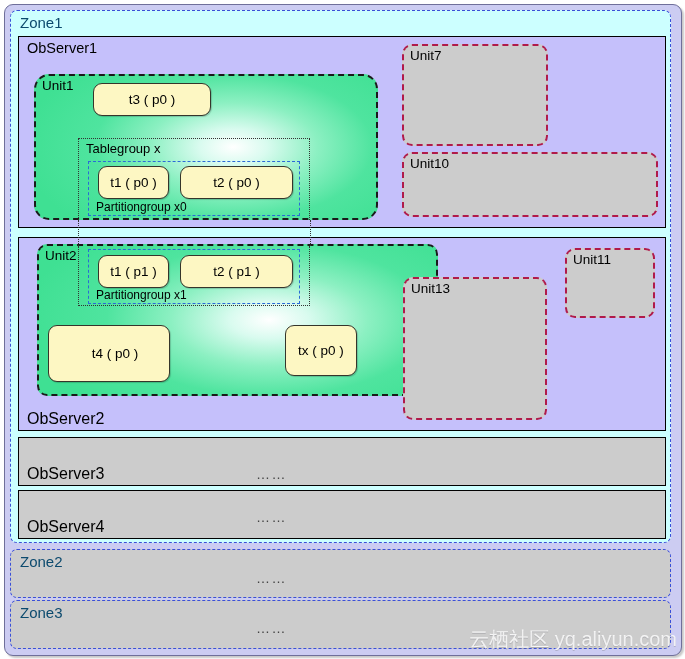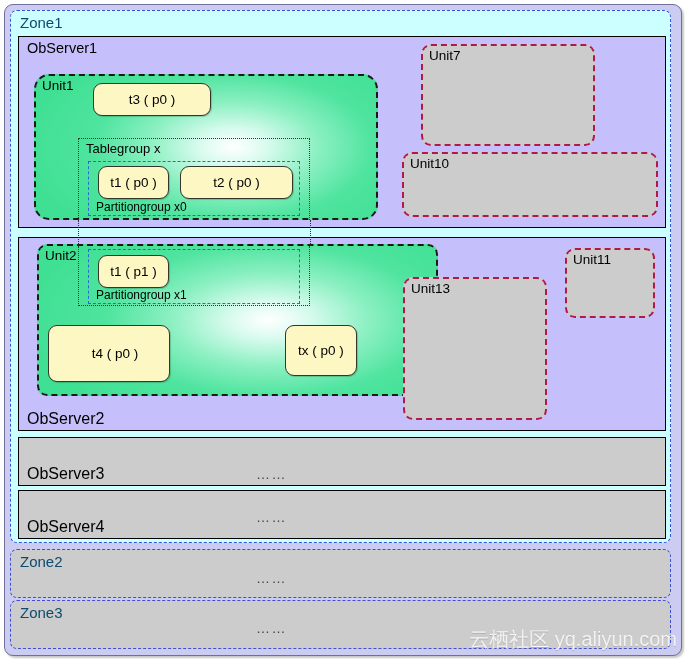--- a/index.html
+++ b/index.html
@@ -181,21 +181,21 @@
   <div class="abs tablegroup tg-open-bottom" style="left:78px; top:138px; width:232px; height:82px;">
     <span class="tablegroup-label">Tablegroup x</span>
   </div>
 
   <div class="abs partitiongroup" style="left:88px; top:161px; width:212px; height:55px;">
     <span class="partitiongroup-label">Partitiongroup x0</span>
   </div>
   <div class="abs tbox" style="left:98px; top:166px; width:71px; height:33px;">t1 ( p0 )</div>
   <div class="abs tbox" style="left:180px; top:166px; width:113px; height:33px;">t2 ( p0 )</div>
 
-  <div class="abs unit-idle" style="left:421px; top:44px; width:174px; height:102px;">
+  <div class="abs unit-idle" style="left:402px; top:44px; width:146px; height:102px;">
     <span class="unit-label">Unit7</span>
   </div>
 
   <div class="abs unit-idle" style="left:402px; top:152px; width:256px; height:65px;">
     <span class="unit-label">Unit10</span>
   </div>
 
   <div class="abs observer" style="left:18px; top:237px; width:648px; height:194px;">
     <span class="observer-label-bottom">ObServer2</span>
   </div>
@@ -206,20 +206,21 @@
 
   <div class="abs tg-vline" style="left:78px; top:220px; height:26px;"></div>
   <div class="abs tg-vline" style="left:310px; top:220px; height:26px;"></div>
 
   <div class="abs tablegroup tg-open-top" style="left:78px; top:246px; width:232px; height:60px;"></div>
 
   <div class="abs partitiongroup" style="left:88px; top:249px; width:212px; height:55px;">
     <span class="partitiongroup-label">Partitiongroup x1</span>
   </div>
   <div class="abs tbox" style="left:98px; top:255px; width:71px; height:33px;">t1 ( p1 )</div>
+  <div class="abs tbox" style="left:180px; top:255px; width:113px; height:33px;">t2 ( p1 )</div>
 
   <div class="abs tbox" style="left:48px; top:325px; width:122px; height:57px;padding-left:12px;">t4 ( p0 )</div>
 
   <div class="abs tbox" style="left:285px; top:325px; width:72px; height:51px;text-align:right;">tx ( p0 )</div>
 
   <div class="abs unit-idle" style="left:565px; top:248px; width:90px; height:70px;">
     <span class="unit-label">Unit11</span>
   </div>
 
   <div class="abs unit-idle" style="left:403px; top:277px; width:144px; height:143px;">

